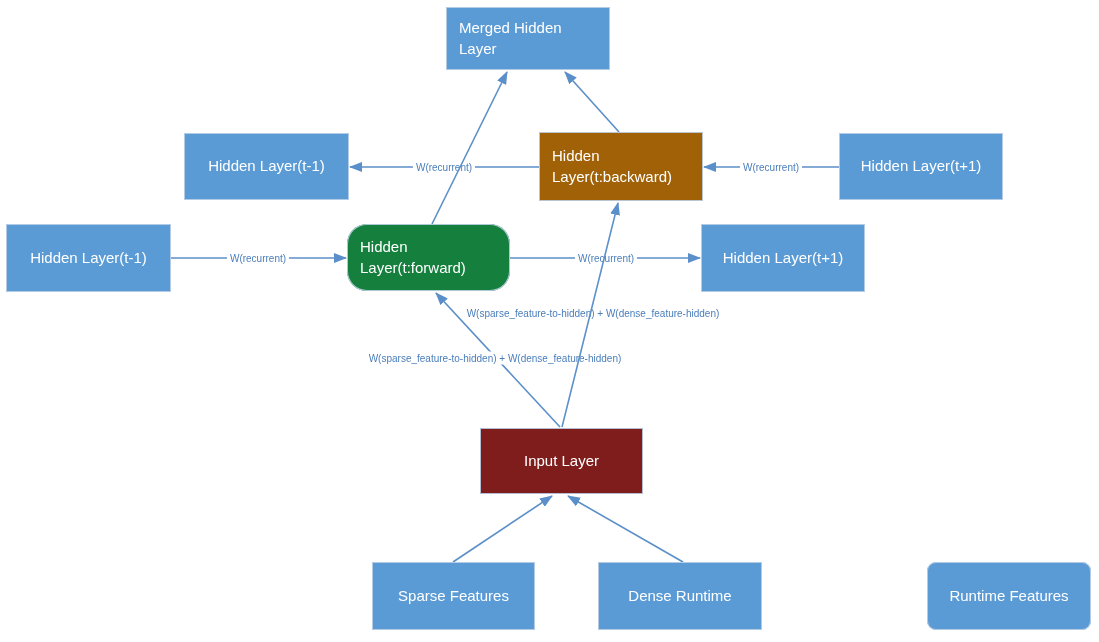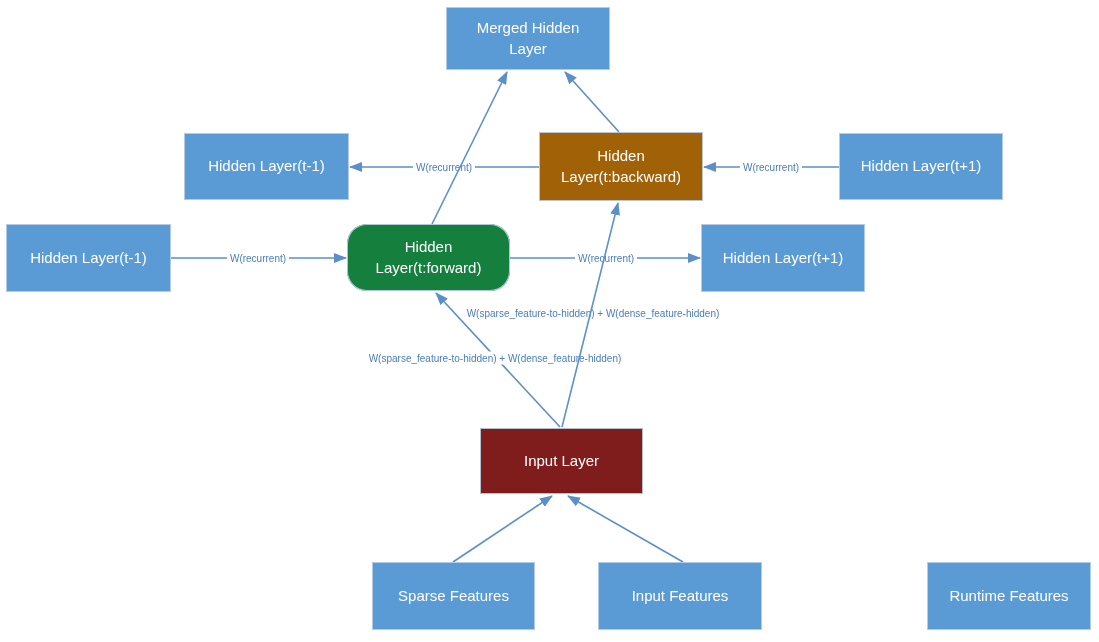--- a/index.html
+++ b/index.html
@@ -20,21 +20,20 @@
     left: 0;
     top: 0;
     pointer-events: none;
   }
   .node {
     position: absolute;
     box-sizing: border-box;
     display: flex;
     align-items: center;
     justify-content: center;
-    text-align: center;
     color: #ffffff;
     font-size: 15px;
     line-height: 1.35;
     padding: 2px 13px;
     box-shadow: 0 0 0 1px rgba(190, 208, 231, 0.9) inset;
     z-index: 4;
   }
   .edge-label {
     position: absolute;
     transform: translate(-50%, -50%);
@@ -109,19 +108,19 @@
       <div class="node" style="left: 701px; top: 224px; width: 164px; height: 68px; background: rgb(91, 155, 213); color: rgb(255, 255, 255);">
         <span>Hidden Layer(t+1)</span>
       </div>
       <div class="node" style="left: 480px; top: 428px; width: 163px; height: 66px; background: #7f1d1d; color: rgb(255, 255, 255);">
         <span>Input Layer</span>
       </div>
       <div class="node" style="left: 372px; top: 562px; width: 163px; height: 68px; background: rgb(91, 155, 213); color: rgb(255, 255, 255);">
         <span>Sparse Features</span>
       </div>
       <div class="node" style="left: 598px; top: 562px; width: 164px; height: 68px; background: rgb(91, 155, 213); color: rgb(255, 255, 255);">
-        <span>Input Features</span>
+        <span>Dense Runtime</span>
       </div>
-      <div class="node" style="left: 927px; top: 562px; width: 164px; height: 68px; background: rgb(91, 155, 213); color: rgb(255, 255, 255);">
+      <div class="node" style="left: 927px; top: 562px; width: 164px; height: 68px; background: rgb(91, 155, 213); color: rgb(255, 255, 255); border-radius: 9px;">
         <span>Runtime Features</span>
       </div>
     </div>
 </div>
 
 </body></html>

